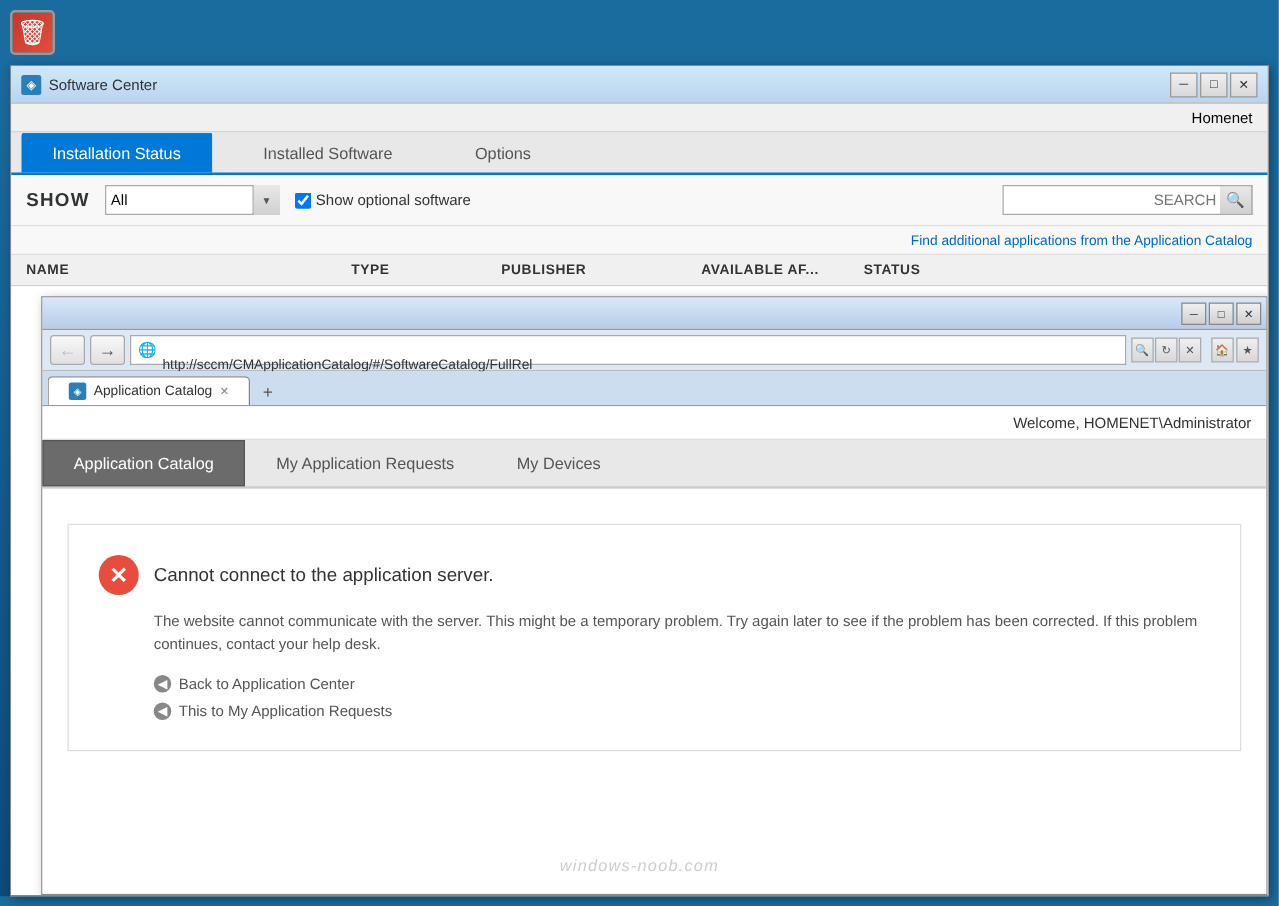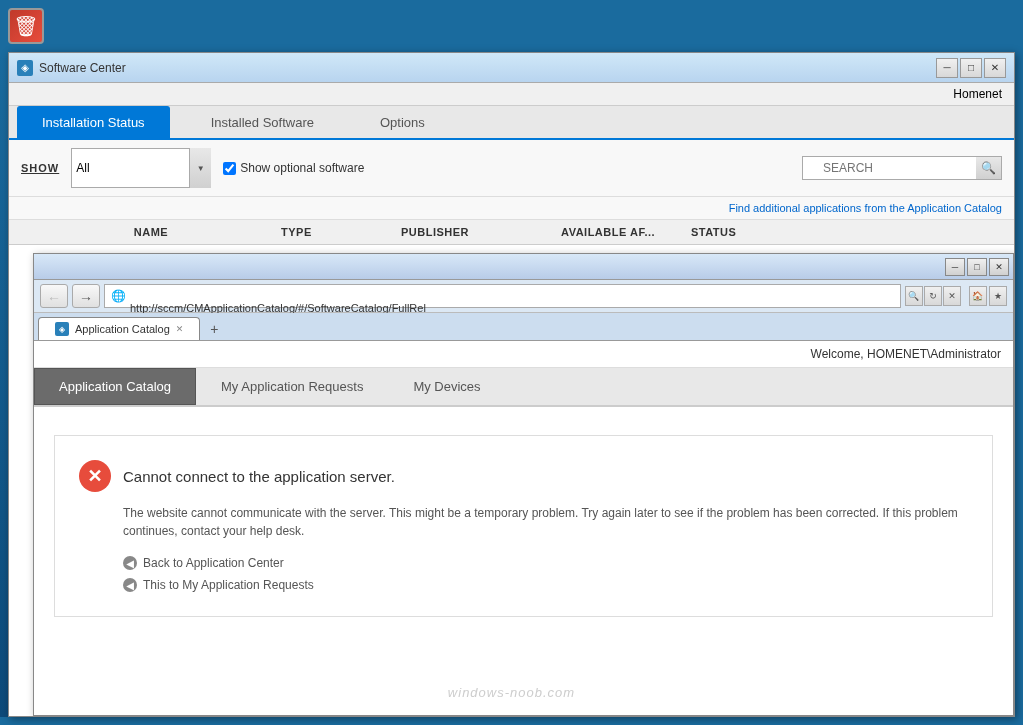--- a/index.html
+++ b/index.html
@@ -139,30 +139,29 @@
     .toolbar-row {
       background: #f8f8f8;
       padding: 8px 12px;
       display: flex;
       align-items: center;
       gap: 12px;
       border-bottom: 1px solid #ddd;
     }
 
     .show-label {
-      font-size: 11px;
+      font-size: 15px;
       font-weight: bold;
       color: #333;
       letter-spacing: 1px;
-      text-decoration: underline;
     }
 
     .show-dropdown {
       width: 140px;
-      height: 40px;
+      height: 24px;
       border: 1px solid #aaa;
       background: white;
       padding: 2px 4px;
       font-size: 12px;
       appearance: none;
       position: relative;
     }
 
     .dropdown-wrapper {
       position: relative;
@@ -202,20 +201,21 @@
     }
 
     .search-input {
       width: 200px;
       height: 24px;
       border: 1px solid #aaa;
       padding: 2px 28px 2px 20px;
       font-size: 12px;
       color: #aaa;
       background: white;
+      text-align: right;
     }
 
     .search-icon-btn {
       position: absolute;
       right: 0;
       top: 0;
       bottom: 0;
       width: 26px;
       background: linear-gradient(to bottom, #e8e8e8, #d0d0d0);
       border: 1px solid #aaa;
@@ -253,21 +253,21 @@
     }
 
     .col-header {
       font-size: 11px;
       font-weight: bold;
       color: #333;
       text-transform: uppercase;
       letter-spacing: 0.5px;
     }
 
-    .col-name { width: 260px; text-align: center; }
+    .col-name { width: 260px; }
     .col-type { width: 120px; }
     .col-publisher { width: 160px; }
     .col-available { width: 130px; }
     .col-status { width: 100px; }
 
     
     .content-area {
       flex: 1;
       background: white;
       position: relative;

